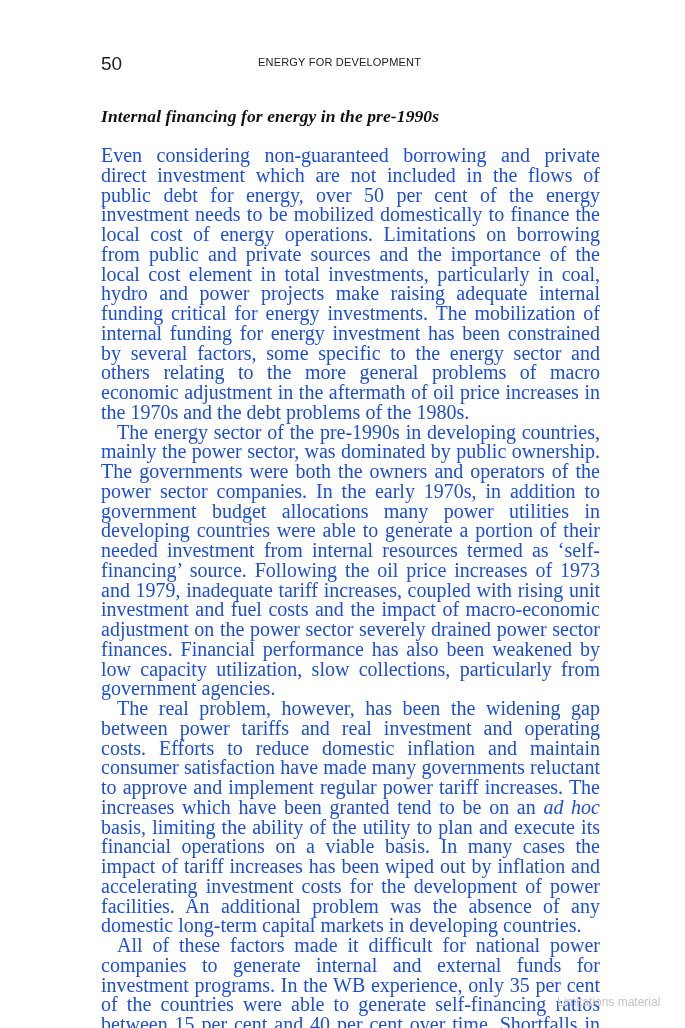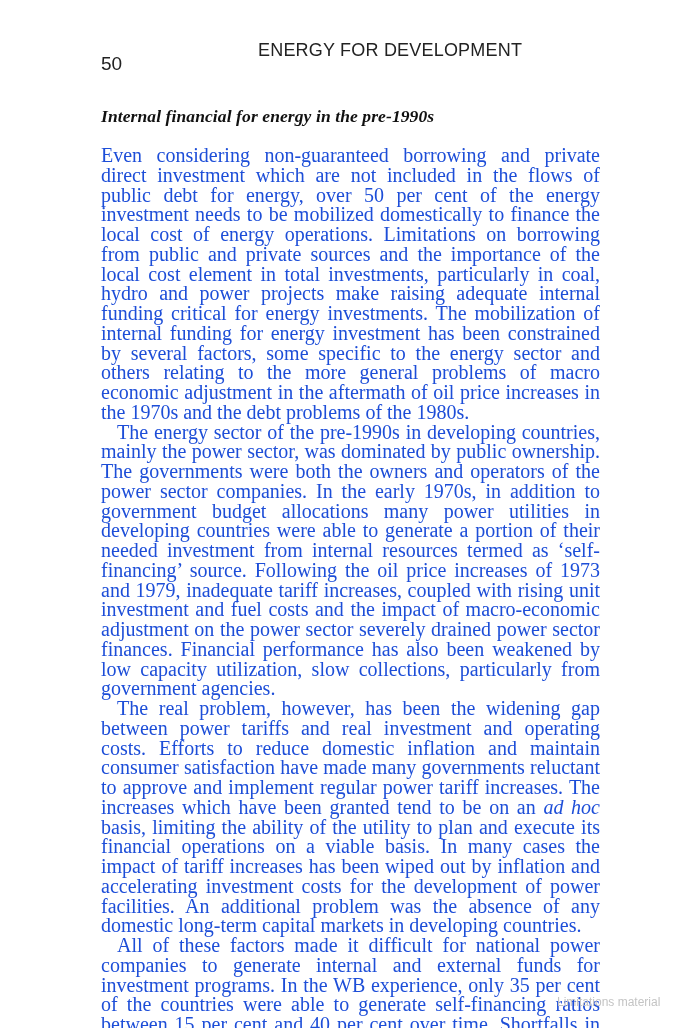--- a/index.html
+++ b/index.html
@@ -18,23 +18,23 @@
       position: absolute;
       left: 101px;
       top: 53px;
       font-family: Liberation Sans, sans-serif;
       font-size: 19px;
       color: #222;
     }
     .running-head {
       position: absolute;
       left: 258px;
-      top: 40px;
+      top: 56px;
       font-family: "Liberation Sans", "DejaVu Sans", sans-serif;
-      font-size: 18px;
+      font-size: 11px;
       letter-spacing: 0.2px;
       color: #222;
     }
     .section-heading {
       position: absolute;
       left: 101px;
       top: 106px;
       font-family: "Liberation Serif", "DejaVu Serif", serif;
       font-style: italic;
       font-weight: bold;
@@ -71,21 +71,21 @@
       font-size: 12px;
       color: #c4c4c4;
     }
   </style>
 </head>
 <body>
 
 <div class="page-number">50</div>
 <div class="running-head">ENERGY FOR DEVELOPMENT</div>
 
-<h2 class="section-heading" style="margin:0;">Internal financial for energy in the pre-1990s</h2>
+<h2 class="section-heading" style="margin:0;">Internal financing for energy in the pre-1990s</h2>
 
 <div class="body-text">
   <p class="para">Even considering non-guaranteed borrowing and private direct investment which are not included in the flows of public debt for energy, over 50 per cent of the energy investment needs to be mobilized domestically to finance the local cost of energy operations. Limitations on borrowing from public and private sources and the importance of the local cost element in total investments, particularly in coal, hydro and power projects make raising adequate internal funding critical for energy investments. The mobilization of internal funding for energy investment has been constrained by several factors, some specific to the energy sector and others relating to the more general problems of macro economic adjustment in the aftermath of oil price increases in the 1970s and the debt problems of the 1980s.</p>
   <p class="para indent">The energy sector of the pre-1990s in developing countries, mainly the power sector, was dominated by public ownership. The governments were both the owners and operators of the power sector companies. In the early 1970s, in addition to government budget allocations many power utilities in developing countries were able to generate a portion of their needed invest­ment from internal resources termed as ‘self-financing’ source. Following the oil price increases of 1973 and 1979, inadequate tariff increases, coupled with rising unit investment and fuel costs and the impact of macro-economic adjustment on the power sector severely drained power sector finances. Fi­nancial performance has also been weakened by low capacity utilization, slow collections, particularly from government agencies.</p>
   <p class="para indent"><span>The real problem, however, has been the widening gap between power tariffs and real investment and operating costs. Efforts to reduce domestic inflation and maintain consumer satisfaction have made many governments reluctant to approve and implement regular power tariff increases. The in­creases which have been granted tend to be on an </span><span class="it">ad hoc</span><span> basis, limiting the ability of the utility to plan and execute its financial operations on a viable basis. In many cases the impact of tariff increases has been wiped out by inflation and accelerating investment costs for the development of power facilities. An additional problem was the absence of any domestic long-term capital markets in developing countries.</span></p>
   <p class="para indent">All of these factors made it difficult for national power companies to gen­erate internal and external funds for investment programs. In the WB ex­perience, only 35 per cent of the countries were able to generate self-financing ratios between 15 per cent and 40 per cent over time. Shortfalls in local cost financing led some governments to create medium- and long-term local financing and increase contributions from the public budget for project financing and direct equity injections to the national companies.</p>
   <p class="para indent" style="text-align:justify;text-align-last:justify;">In the pre-1990 period NOCs in developing countries also were owned</p>
 </div>
 
 <div class="watermark">Limitations material</div>

